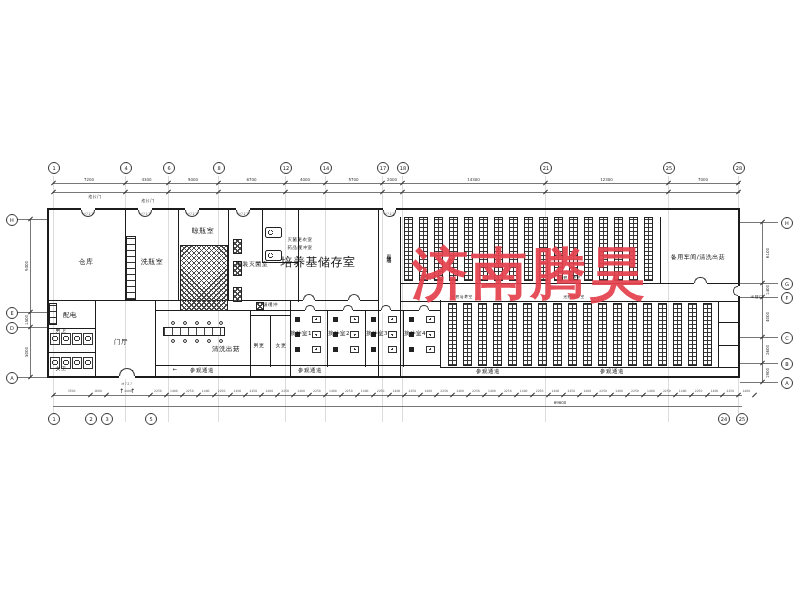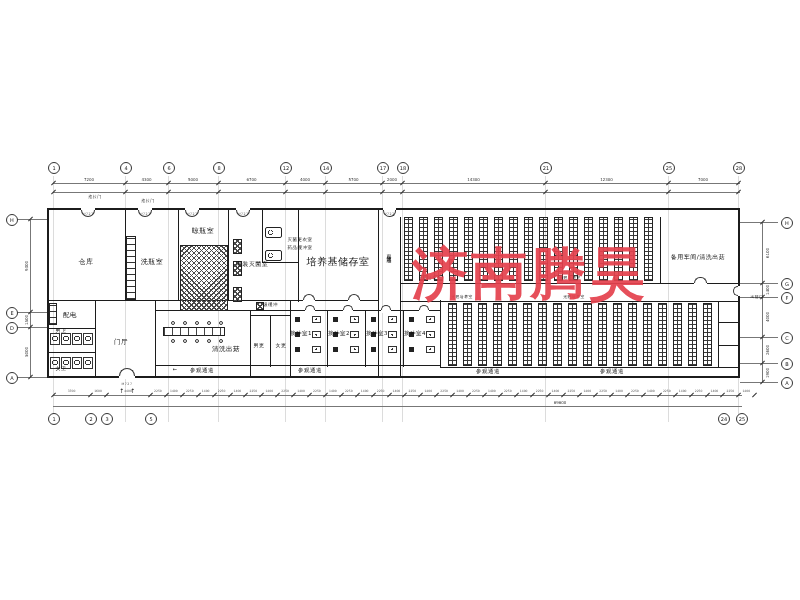--- a/index.html
+++ b/index.html
@@ -397,21 +397,21 @@
       <div class="sq" style="left: 409px; top: 347px; width: 5px; height: 5px;"></div>
       <div class="hood" style="left: 426px; top: 316px; width: 9px; height: 7px;"></div>
       <div class="hood" style="left: 426px; top: 331px; width: 9px; height: 7px;"></div>
       <div class="hood" style="left: 426px; top: 346px; width: 9px; height: 7px;"></div>
       <div class="lab" style="left: 86px; top: 262px; font-size: 7px;">仓库</div>
       <div class="lab" style="left: 152px; top: 262px; font-size: 7px;">洗瓶室</div>
       <div class="lab" style="left: 203px; top: 231px; font-size: 7px;">晾瓶室</div>
       <div class="lab" style="left: 252px; top: 264px; font-size: 6px;">灌装灭菌室</div>
       <div class="lab" style="left: 300px; top: 239px; font-size: 4.5px;">灭菌更衣室</div>
       <div class="lab" style="left: 300px; top: 247px; font-size: 4.5px;">药品缓冲室</div>
-      <div class="lab" style="left: 338px; top: 262px; font-size: 10px;">培养基储存室</div>
+      <div class="lab" style="left: 318px; top: 262px; font-size: 12px;">培养基储存室</div>
       <div class="lab vert" style="left: 389px; top: 252px; font-size: 5px;">再生通道</div>
       <div class="lab" style="left: 698px; top: 257px; font-size: 6px;">备用车间/清洗出菇</div>
       <div class="lab" style="left: 430px; top: 277px; font-size: 3.8px;">光照培养室</div>
       <div class="lab" style="left: 570px; top: 277px; font-size: 3.8px;">光照培养室</div>
       <div class="lab" style="left: 462px; top: 296px; font-size: 3.8px;">光照培养室</div>
       <div class="lab" style="left: 574px; top: 296px; font-size: 3.8px;">光照培养室</div>
       <div class="lab" style="left: 70px; top: 315px; font-size: 6.5px;">配电</div>
       <div class="lab" style="left: 61px; top: 330px; font-size: 5px;">男卫</div>
       <div class="lab" style="left: 61px; top: 368px; font-size: 5px;">女卫</div>
       <div class="lab" style="left: 121px; top: 342px; font-size: 6.5px;">门厅</div>

